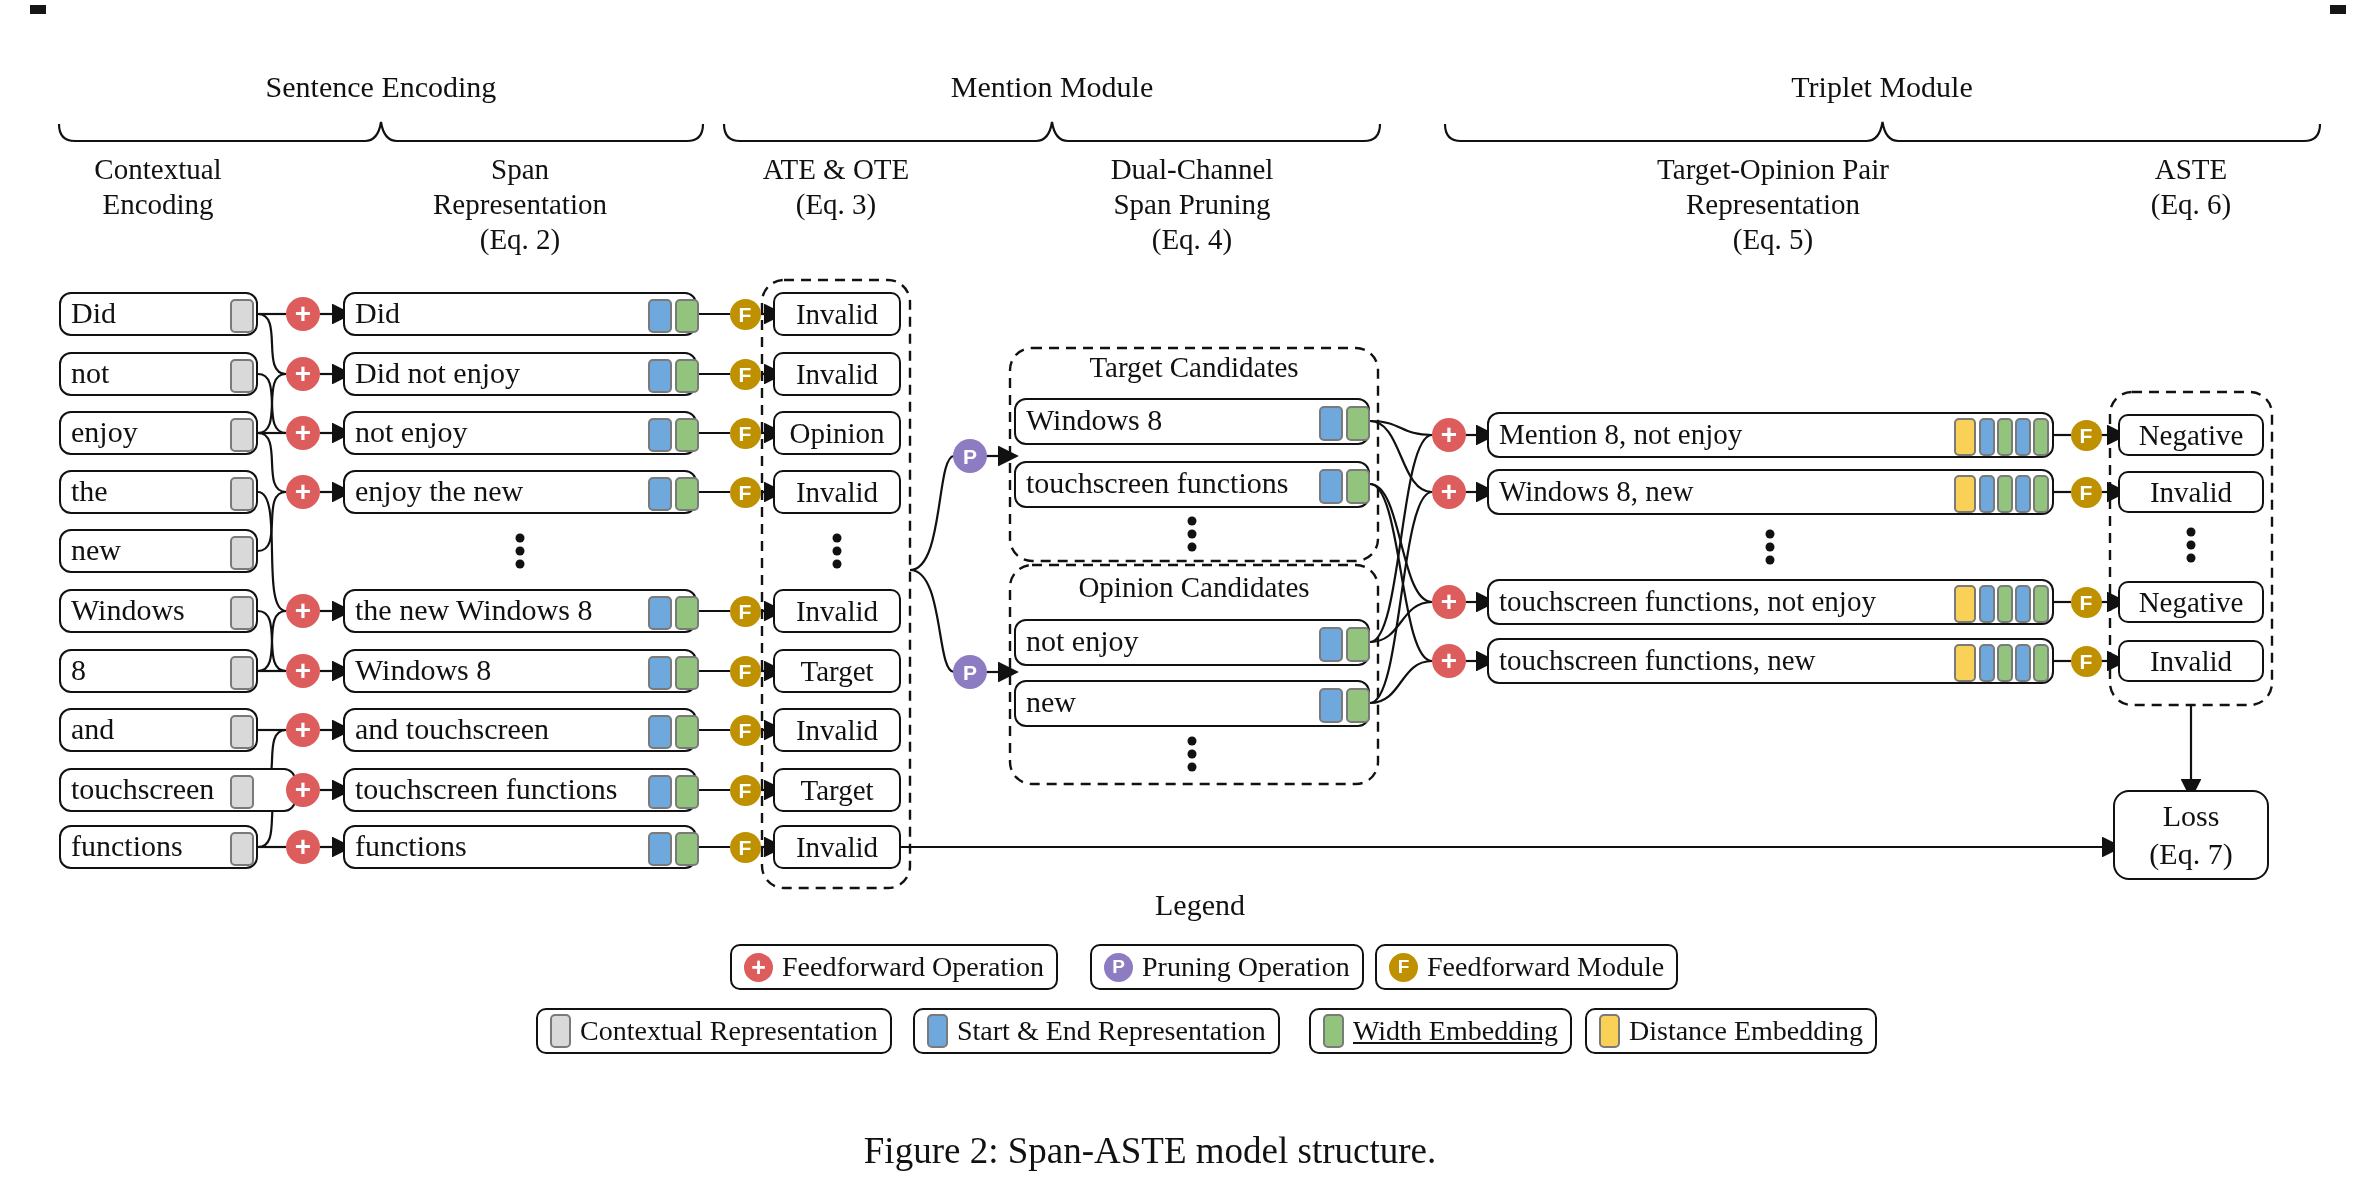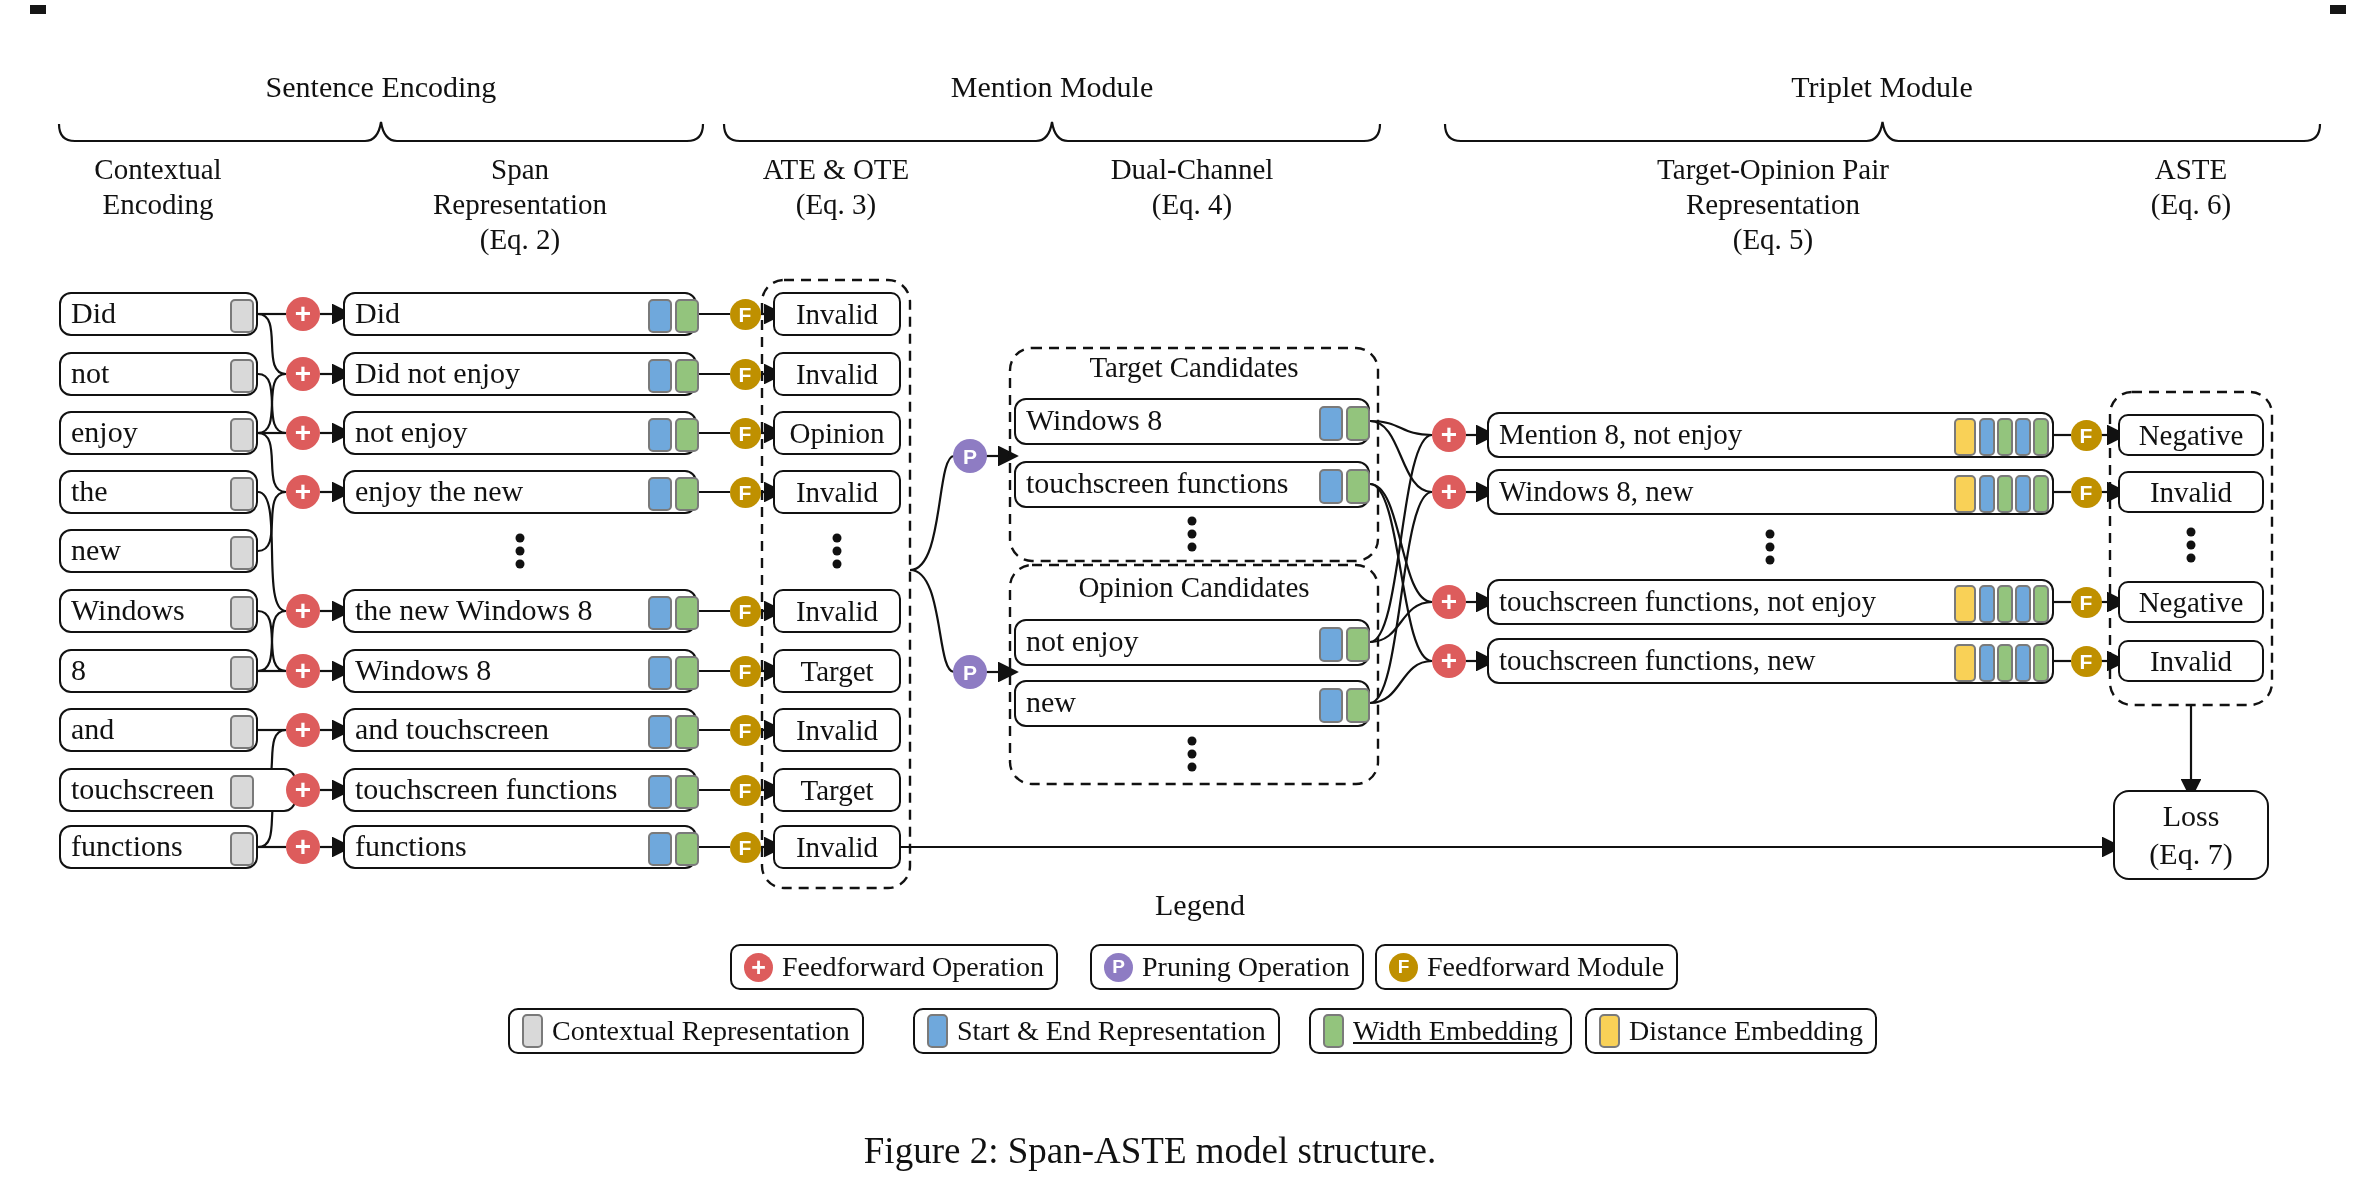--- a/index.html
+++ b/index.html
@@ -143,20 +143,21 @@
       <div class="">Span</div>
       <div class="">Representation</div>
       <div class="">(Eq. 2)</div>
     </div>
     <div class="colhdr" style="left: 626px; top: 152px; width: 420px;">
       <div class="">ATE &amp; OTE</div>
       <div class="">(Eq. 3)</div>
     </div>
     <div class="colhdr" style="left: 982px; top: 152px; width: 420px;">
       <div class="">Dual-Channel</div>
+      <div class="">Span Pruning</div>
       <div class="">(Eq. 4)</div>
     </div>
     <div class="colhdr" style="left: 1563px; top: 152px; width: 420px;">
       <div class="">Target-Opinion Pair</div>
       <div class="">Representation</div>
       <div class="">(Eq. 5)</div>
     </div>
     <div class="colhdr" style="left: 1981px; top: 152px; width: 420px;">
       <div class="">ASTE</div>
       <div class="">(Eq. 6)</div>
@@ -379,21 +380,21 @@
       <div class="">Feedforward Operation</div>
     </div>
     <div class="legend-item" style="left: 1090px; top: 944px;">
       <span class="lg-circle" style="background: rgb(142, 124, 195); font-size: 19px;">P</span>
       <div class="">Pruning Operation</div>
     </div>
     <div class="legend-item" style="left: 1375px; top: 944px;">
       <span class="lg-circle" style="background: rgb(191, 144, 0); font-size: 19px;">F</span>
       <div class="">Feedforward Module</div>
     </div>
-    <div class="legend-item" style="left: 508px; top: 1008px;">
+    <div class="legend-item" style="left: 536px; top: 1008px;">
       <span class="lg-chip" style="background: rgb(217, 217, 217);"></span>
       <div class="">Contextual Representation</div>
     </div>
     <div class="legend-item" style="left: 913px; top: 1008px;">
       <span class="lg-chip" style="background: rgb(111, 168, 220);"></span>
       <div class="">Start &amp; End Representation</div>
     </div>
     <div class="legend-item" style="left: 1309px; top: 1008px; text-decoration: underline;">
       <span class="lg-chip" style="background: rgb(147, 196, 125);"></span>
       <div class="">Width Embedding</div>

